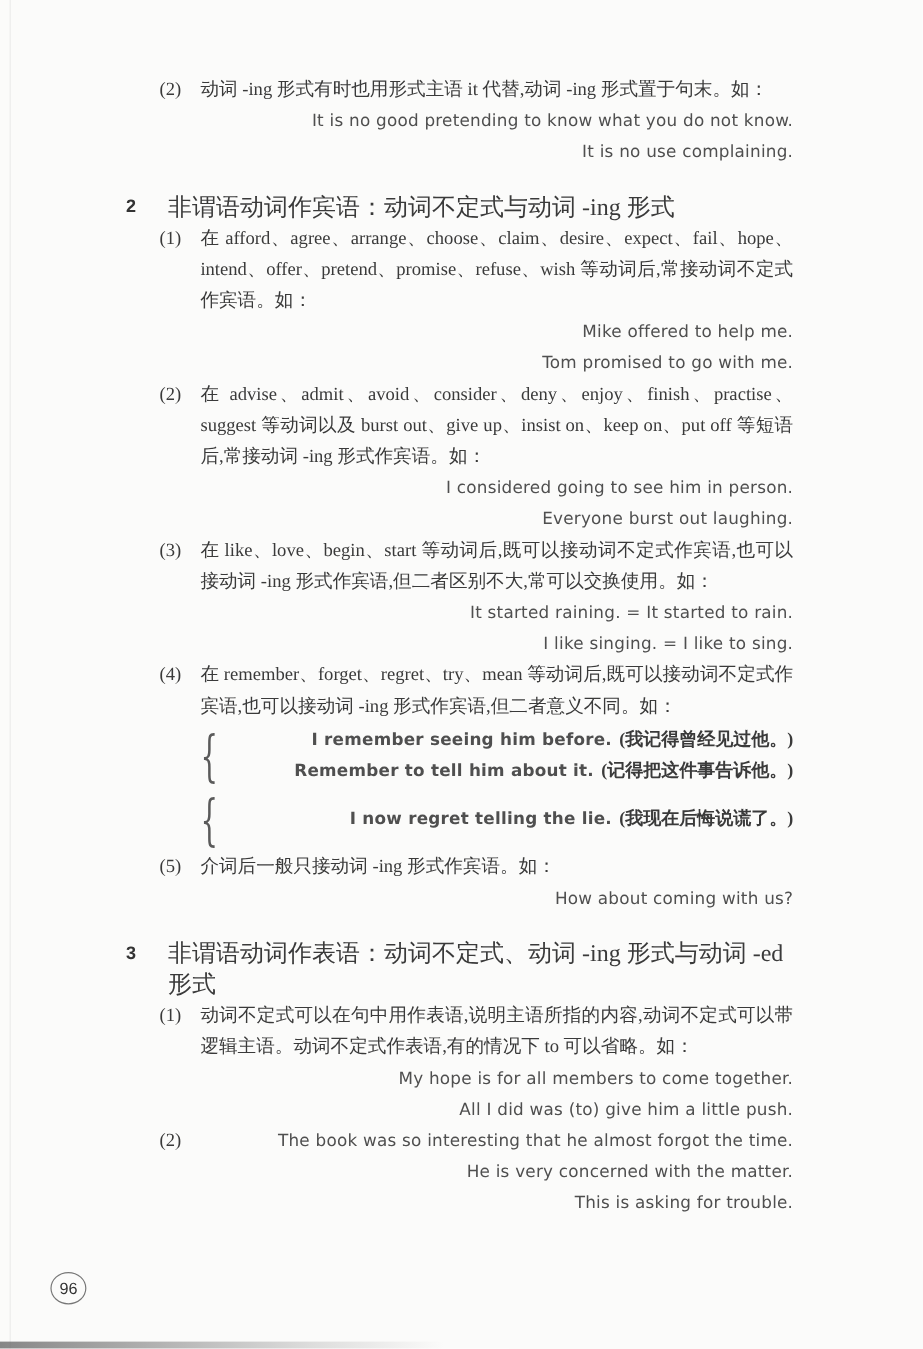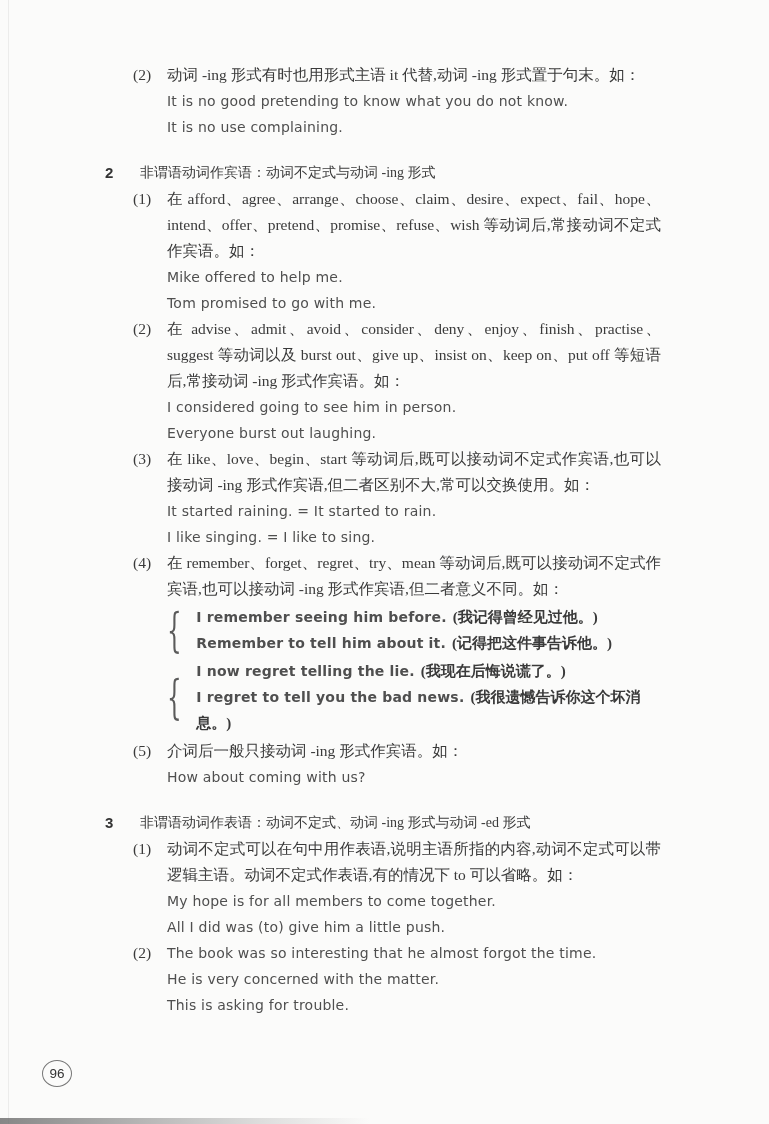--- a/index.html
+++ b/index.html
@@ -32,37 +32,38 @@
   }
   .section-heading { display: flex; margin-top: 20px; margin-bottom: 0; }
   .section-number {
     flex: 0 0 35px;
     font-family: "Liberation Sans", "DejaVu Sans", sans-serif;
     font-weight: bold;
     font-size: 15px;
     line-height: 26px;
     color: #333;
   }
-  .section-title { font-size: 14px; line-height: 26px; font-family: Liberation Serif, serif; }
+  .section-title { font-size: 20px; line-height: 26px; font-family: Liberation Serif, serif; }
   .num-item { display: flex; margin-left: 28px; }
   .item-label { flex: 0 0 34px; font-size: 15.5px; line-height: 26px; }
   .item-body { flex: 1; min-width: 0; }
   .cn {
     margin: 0;
     font-size: 15.5px;
     line-height: 26px;
     text-align: justify;
   }
   .ex {
     margin: 0;
     font-family: "DejaVu Sans", sans-serif;
     font-size: 14px;
     line-height: 26px;
     color: #4f4f4f;
     letter-spacing: 0.2px;
+    text-align: right;
   }
   .brace-group { display: flex; align-items: center; margin: 2px 0; }
   .brace {
     flex: 0 0 14px;
     font-family: "DejaVu Serif", serif;
     font-weight: 200;
     font-size: 46px;
     line-height: 50px;
     color: #5a5a5a;
     transform: scaleX(0.5);
@@ -152,21 +153,20 @@
             <span class="brace"></span>
             <div class="brace-lines">
               <p class="ex"><span>I remember seeing him before.</span><span class="zh-inline">(我记得曾经见过他。)</span></p>
               <p class="ex"><span>Remember to tell him about it.</span><span class="zh-inline">(记得把这件事告诉他。)</span></p>
             </div>
           </div>
           <div class="brace-group">
             <span class="brace"></span>
             <div class="brace-lines">
               <p class="ex"><span>I now regret telling the lie.</span><span class="zh-inline">(我现在后悔说谎了。)</span></p>
-              <p class="ex"><span>I regret to tell you the bad news.</span><span class="zh-inline">(我很遗憾告诉你这个坏消息。)</span></p>
             </div>
           </div>
         </div>
       </div>
 
       <div class="num-item">
         <span class="item-label">(5)</span>
         <div class="item-body">
           <p class="cn">介词后一般只接动词 -ing 形式作宾语。如：</p>
           <p class="ex">How about coming with us?</p>

